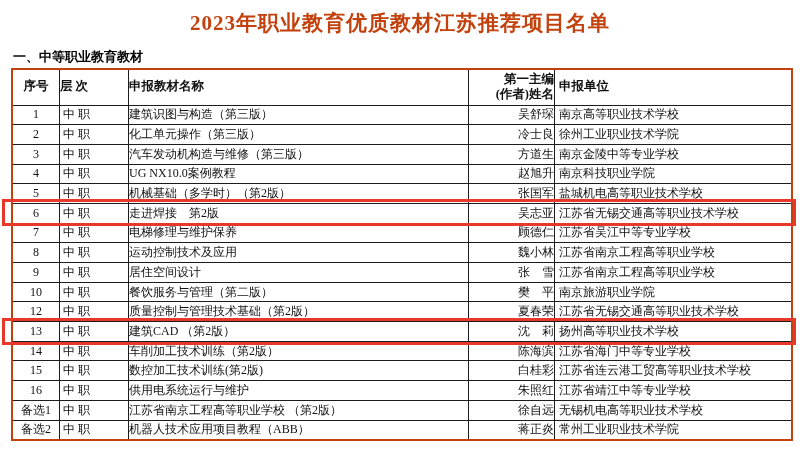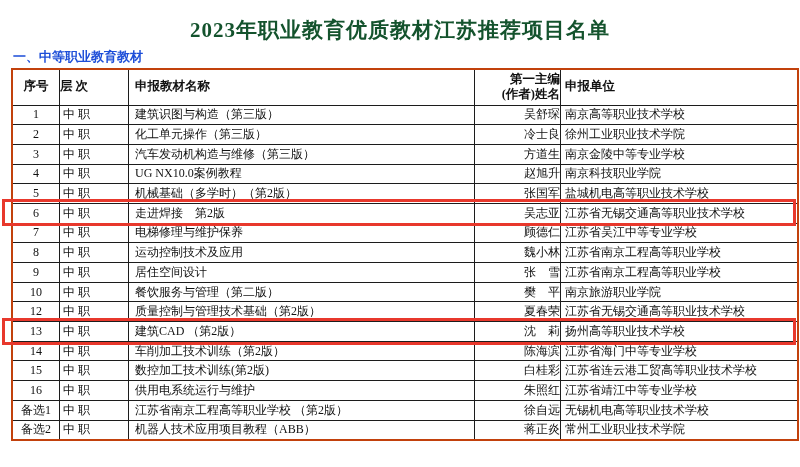--- a/index.html
+++ b/index.html
@@ -12,34 +12,34 @@
     font-family: "Liberation Serif", serif;
     color: #111111;
   }
   .page {
     position: relative;
     width: 800px;
     height: 467px;
   }
   .title {
     margin: 0;
-    padding-top: 16px;
+    padding-top: 9px;
     text-align: center;
     font-size: 21px;
     font-weight: 700;
     letter-spacing: 1px;
-    color: #14532d;
+    color: #c2410c;
   }
   .section-label {
     position: absolute;
     left: 13px;
     top: 48px;
     font-size: 13px;
     font-weight: 700;
-    color: #1d4ed8;
+    color: #000000;
   }
   .table-wrap {
     position: absolute;
     left: 11px;
     top: 68px;
     width: 778px;
   }
   table {
     border-collapse: collapse;
     table-layout: fixed;
@@ -62,21 +62,21 @@
     vertical-align: middle;
     white-space: pre-line;
     line-height: 1.25;
   }
   td {
     font-size: 12px;
     vertical-align: middle;
   }
   .col-no     { width: 46px;  text-align: center; }
   .col-level  { width: 68px;  text-align: left; letter-spacing: 3px; }
-  .col-name   { width: 339px; text-align: left; padding-left: 6px; }
+  .col-name   { width: 339px; text-align: left; }
   .col-editor { width: 85px;  text-align: right; }
   .col-unit   { width: 232px; text-align: left; padding-left: 4px; }
   td.col-level { padding-left: 3px; } 
   .hl-box {
     position: absolute;
     left: -9px;
     width: 794px;
     border: 3px solid #e8382c;
     box-sizing: border-box;
     pointer-events: none;

